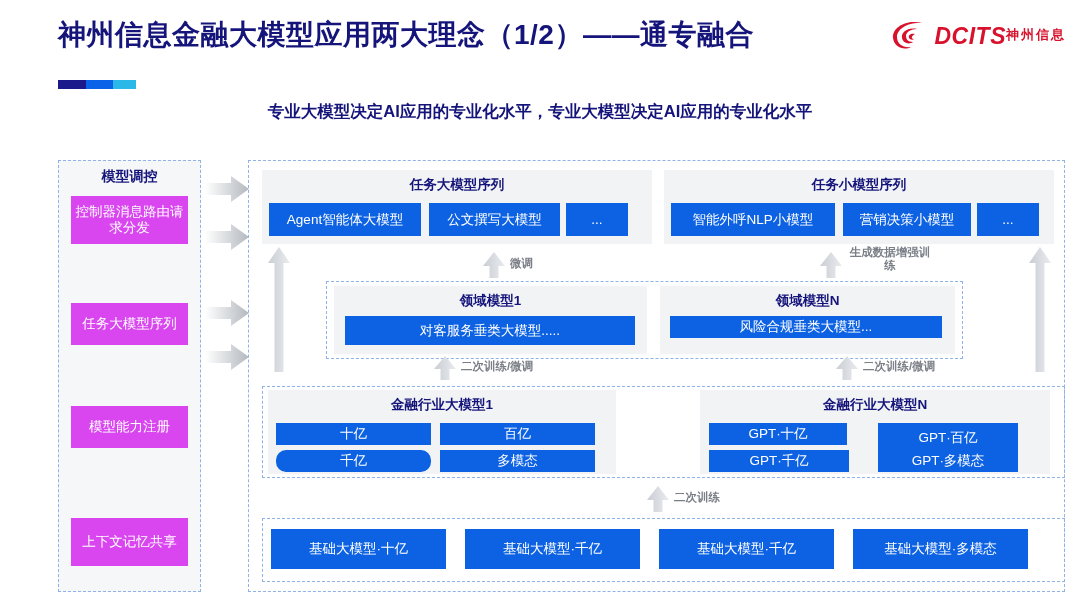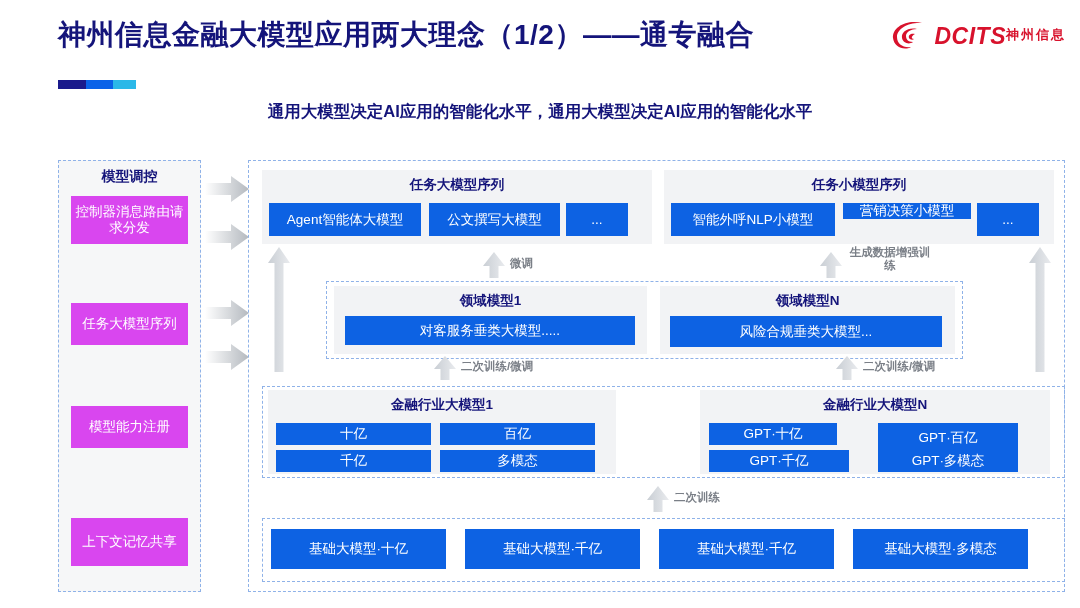--- a/index.html
+++ b/index.html
@@ -85,21 +85,21 @@
 </style>
 </head>
 <body>
 
 <div class="slide-title">神州信息金融大模型应用两大理念（1/2）——通专融合</div>
 <div class="title-rule">
   <i class="tr-1"></i>
   <i class="tr-2"></i>
   <i class="tr-3"></i>
 </div>
-<div class="subtitle">通用大模型决定AI应用的智能化水平，通用大模型决定AI应用的智能化水平</div>
+<div class="subtitle">专业大模型决定AI应用的专业化水平，专业大模型决定AI应用的专业化水平</div>
 
 <div class="logo">
   <svg class="logo-mark" viewBox="0 0 40 40">
     <path d="M33 7 C18 3 3 11 4 22 C5 31 15 35 22 31 C14 32 8 28 8 21 C8 12 20 6 33 7 Z" fill="#d8122c"></path>
     <path d="M28 13 C19 11 12 16 13 22 C14 27 20 29 24 26 C19 26 17 23 17 20 C17 16 22 13 28 13 Z" fill="#d8122c"></path>
     <path d="M26 18 C22 17 19 19 20 22 C21 24 24 24 25 23 C22 23 22 20 26 18 Z" fill="#d8122c"></path>
   </svg>
   <div class="logo-txt">
     <div class="logo-en">DCITS</div>
     <div class="logo-cn">神州信息</div>
@@ -139,21 +139,21 @@
   <div class="panel-head">任务大模型序列</div>
 </div>
 <div class="bluebox" style="position:absolute;left:269px;top:203px;width:152px;height:33px;">Agent智能体大模型</div>
 <div class="bluebox" style="position:absolute;left:429px;top:203px;width:131px;height:33px;">公文撰写大模型</div>
 <div class="bluebox" style="position:absolute;left:566px;top:203px;width:62px;height:33px;">...</div>
 
 <div class="graypanel" style="left:664px;top:170px;width:390px;height:74px;">
   <div class="panel-head">任务小模型序列</div>
 </div>
 <div class="bluebox" style="position:absolute;left:671px;top:203px;width:164px;height:33px;">智能外呼NLP小模型</div>
-<div class="bluebox" style="position:absolute;left:843px;top:203px;width:128px;height:16px;">营销决策小模型</div>
+<div class="bluebox" style="position:absolute;left:843px;top:203px;width:128px;height:33px;">营销决策小模型</div>
 <div class="bluebox" style="position:absolute;left:977px;top:203px;width:62px;height:33px;">...</div>
 
 <svg class="uparrow" style="left:268px;top:247px;height:125px;" viewBox="0 0 22 125" preserveAspectRatio="none">
   <defs>
       <linearGradient id="gu1" x1="0" y1="0" x2="1" y2="0">
     <stop offset="0" stop-color="#c9ced4"></stop>
         <stop offset="1" stop-color="#e9ebee"></stop>
       </linearGradient>
     </defs>
   <path d="M11 0 L22 16 H15.5 V125 H6.5 V16 H0 Z" fill="url(#gu1)"></path>
@@ -175,46 +175,46 @@
 <div class="dashed" style="left:326px;top:281px;width:637px;height:78px;"></div>
 
 <div class="graypanel" style="left:334px;top:286px;width:313px;height:68px;">
   <div class="panel-head">领域模型1</div>
 </div>
 <div class="bluebox" style="position:absolute;left:345px;top:316px;width:290px;height:29px;">对客服务垂类大模型.....</div>
 
 <div class="graypanel" style="left:660px;top:286px;width:295px;height:68px;">
   <div class="panel-head">领域模型N</div>
 </div>
-<div class="bluebox" style="position:absolute;left:670px;top:316px;width:272px;height:31px;">风险合规垂类大模型...</div>
+<div class="bluebox" style="position:absolute;left:670px;top:316px;width:272px;height:22px;">风险合规垂类大模型...</div>
 
 <svg class="uparrow" style="left:434px;top:356px;height:24px;" viewBox="0 0 22 24" preserveAspectRatio="none">
   <path d="M11 0 L22 13 H15.5 V24 H6.5 V13 H0 Z" fill="url(#gu1)"></path>
 </svg>
 <div class="arrow-label" style="left:461px;top:360px;">二次训练/微调</div>
 
 <svg class="uparrow" style="left:836px;top:356px;height:24px;" viewBox="0 0 22 24" preserveAspectRatio="none">
   <path d="M11 0 L22 13 H15.5 V24 H6.5 V13 H0 Z" fill="url(#gu1)"></path>
 </svg>
 <div class="arrow-label" style="left:863px;top:360px;">二次训练/微调</div>
 
 <div class="dashed" style="left:262px;top:386px;width:803px;height:92px;"></div>
 
 <div class="graypanel" style="left:268px;top:390px;width:348px;height:84px;">
   <div class="panel-head">金融行业大模型1</div>
 </div>
 <div class="bluebox" style="position:absolute;left:276px;top:423px;width:155px;height:22px;">十亿</div>
 <div class="bluebox" style="position:absolute;left:440px;top:423px;width:155px;height:22px;">百亿</div>
-<div class="bluebox" style="position:absolute;left:276px;top:450px;width:155px;height:22px;">千亿</div>
+<div class="bluebox" style="position:absolute;left:276px;top:450px;width:155px;height:22px;border-radius:10px;">千亿</div>
 <div class="bluebox" style="position:absolute;left:440px;top:450px;width:155px;height:22px;">多模态</div>
 
 <div class="graypanel" style="left:700px;top:390px;width:350px;height:84px;">
   <div class="panel-head">金融行业大模型N</div>
 </div>
-<div class="bluebox" style="position:absolute;left:709px;top:423px;width:128px;height:22px;text-align:right;">GPT·十亿</div>
+<div class="bluebox" style="position:absolute;left:709px;top:423px;width:138px;height:22px;text-align:right;">GPT·十亿</div>
 <div class="bluebox" style="position:absolute;left:878px;top:423px;width:140px;height:30px;">GPT·百亿</div>
 <div class="bluebox" style="position:absolute;left:709px;top:450px;width:140px;height:22px;">GPT·千亿</div>
 <div class="bluebox" style="position:absolute;left:878px;top:450px;width:140px;height:22px;">GPT·多模态</div>
 
 <svg class="uparrow" style="left:647px;top:486px;height:26px;" viewBox="0 0 22 26" preserveAspectRatio="none">
   <path d="M11 0 L22 14 H15.5 V26 H6.5 V14 H0 Z" fill="url(#gu1)"></path>
 </svg>
 <div class="arrow-label" style="left:674px;top:491px;">二次训练</div>
 
 <div class="dashed" style="left:262px;top:518px;width:803px;height:64px;"></div>

